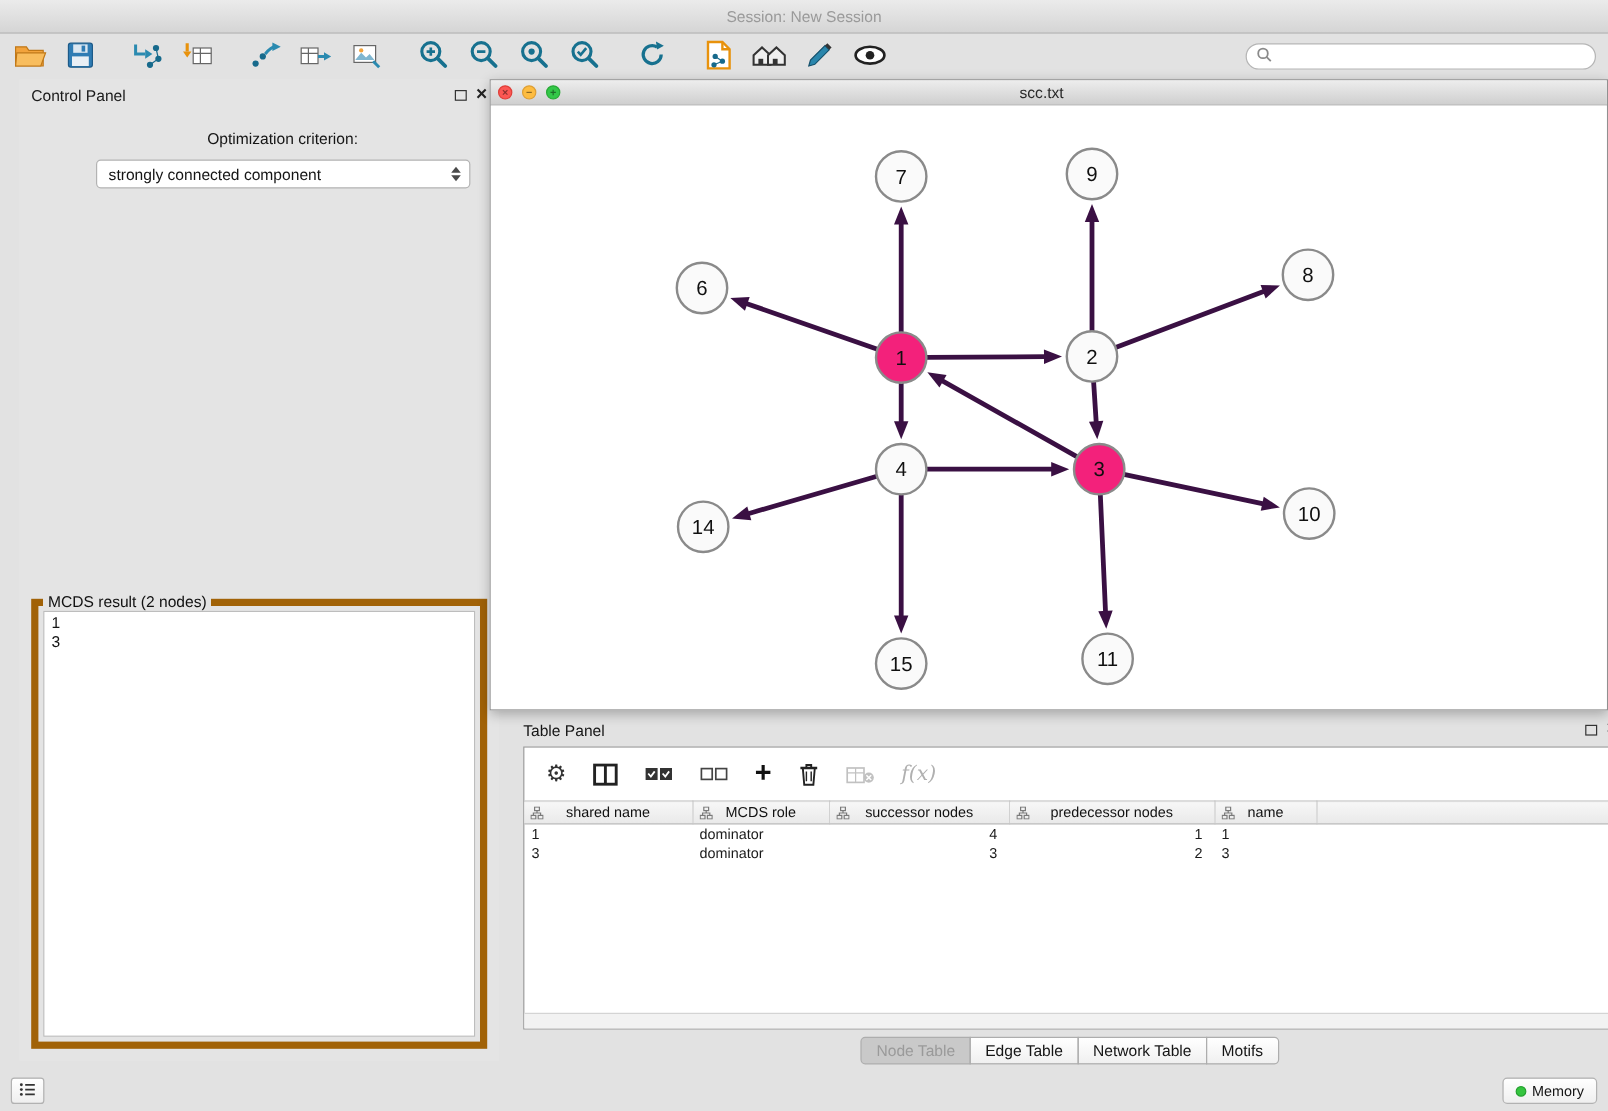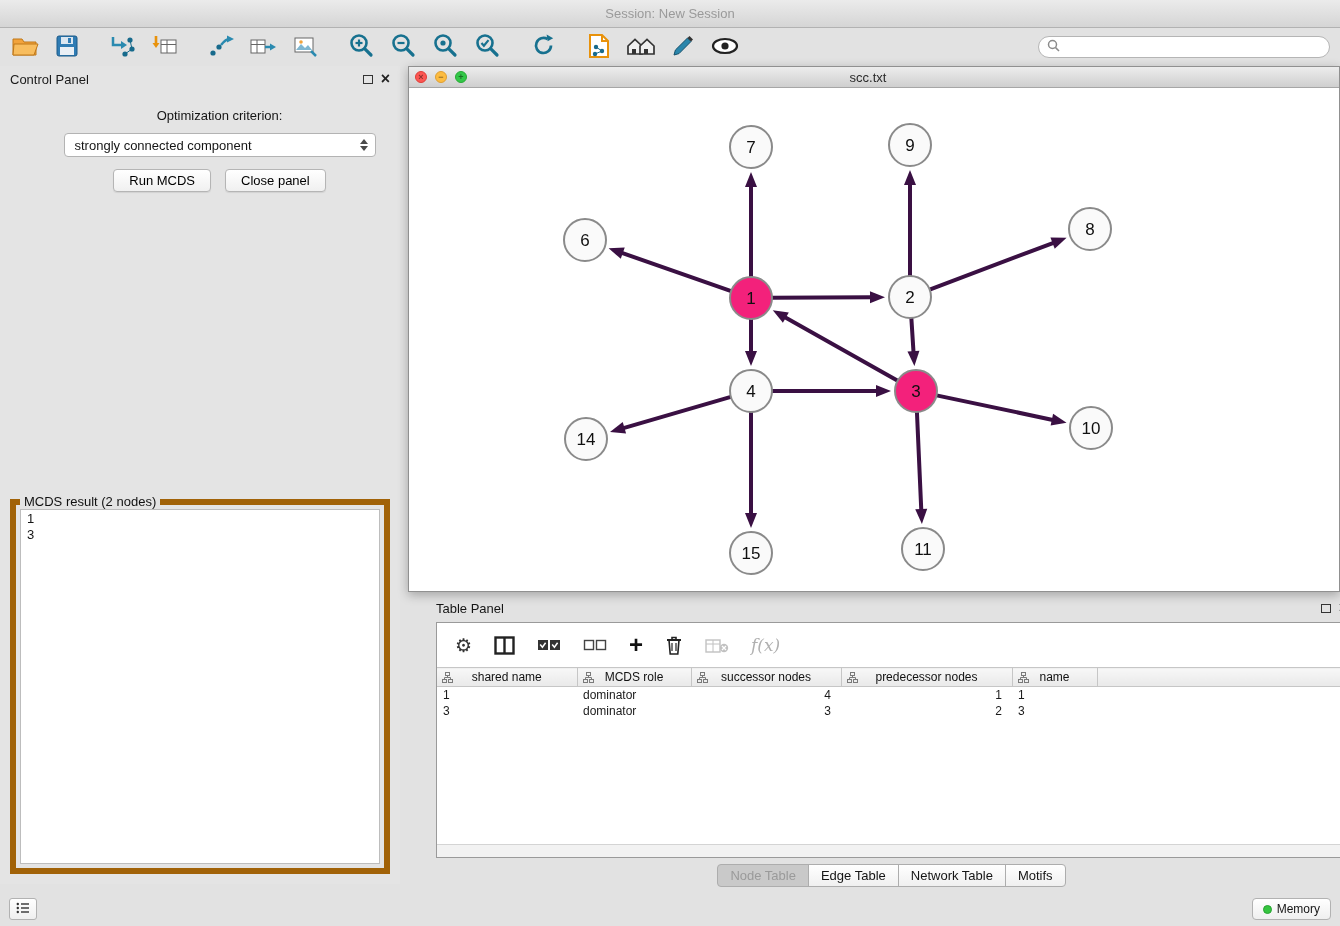--- a/index.html
+++ b/index.html
@@ -14,21 +14,21 @@
   
   .toolbar { position:absolute; top:29px; left:0; right:0; height:36px;
     display:flex; align-items:center; padding:0 10px; }
   .tb-group { display:flex; align-items:center; gap:12px; margin-right:26px; }
   .tb-btn { width:30px; height:30px; display:flex; align-items:center; justify-content:center; cursor:default; }
   .search-box { margin-left:auto; width:292px; height:22px; background:#fff; border:1px solid #b5b5b5;
     border-radius:11px; display:flex; align-items:center; padding:0 8px; gap:5px; }
   .search-box input { border:none; outline:none; flex:1; font-size:12px; font-family:"Liberation Sans",sans-serif; background:transparent; }
 
   
-  .control-panel { position:absolute; left:0; top:66px; width:400px; bottom:42px; background:#e4e4e4; }
+  .control-panel { position:absolute; left:16px; top:66px; width:400px; bottom:42px; background:#e4e4e4; }
   .panel-header { height:26px; display:flex; align-items:center; padding:0 10px; gap:8px; }
   .panel-header .ph-title { flex:1; font-size:13px; color:#1a1a1a; }
   .float-icon { width:10px; height:9px; border:1.5px solid #333; display:inline-block; }
   .close-icon { font-size:16px; font-weight:bold; color:#222; line-height:10px; }
   .cp-tabs { display:flex; justify-content:center; padding:2px 0 6px; }
   .cp-tab { border:1px solid #b0b0b0; background:linear-gradient(#ffffff,#f1f1f1);
     padding:3px 13px; font-size:13px; margin-left:-1px; color:#1a1a1a; }
   .cp-tab:first-child { border-radius:4px 0 0 4px; }
   .cp-tab:last-child { border-radius:0 4px 4px 0; }
   .cp-tab.active { background:#d4d4d4; color:#9f9f9f; }
@@ -258,24 +258,20 @@
     <span class="close-icon">×</span>
   </div>
   <div class="cp-content">
     <div class="opt-label">Optimization criterion:</div>
     <div class="cp-select">
       <span>strongly connected component</span>
       <span class="sel-arrows">
           <span class="tri-up"></span>
           <span class="tri-down"></span>
         </span>
-    </div>
-    <div class="cp-buttons">
-      <button class="mac-btn">Run MCDS</button>
-      <button class="mac-btn">Close panel</button>
     </div>
   </div>
   <fieldset class="result-fieldset">
     <legend>MCDS result (2 nodes)</legend>
     <div class="result-list">
         <div class="result-item">1</div>
         <div class="result-item">3</div>
       </div>
   </fieldset>
 </div>

